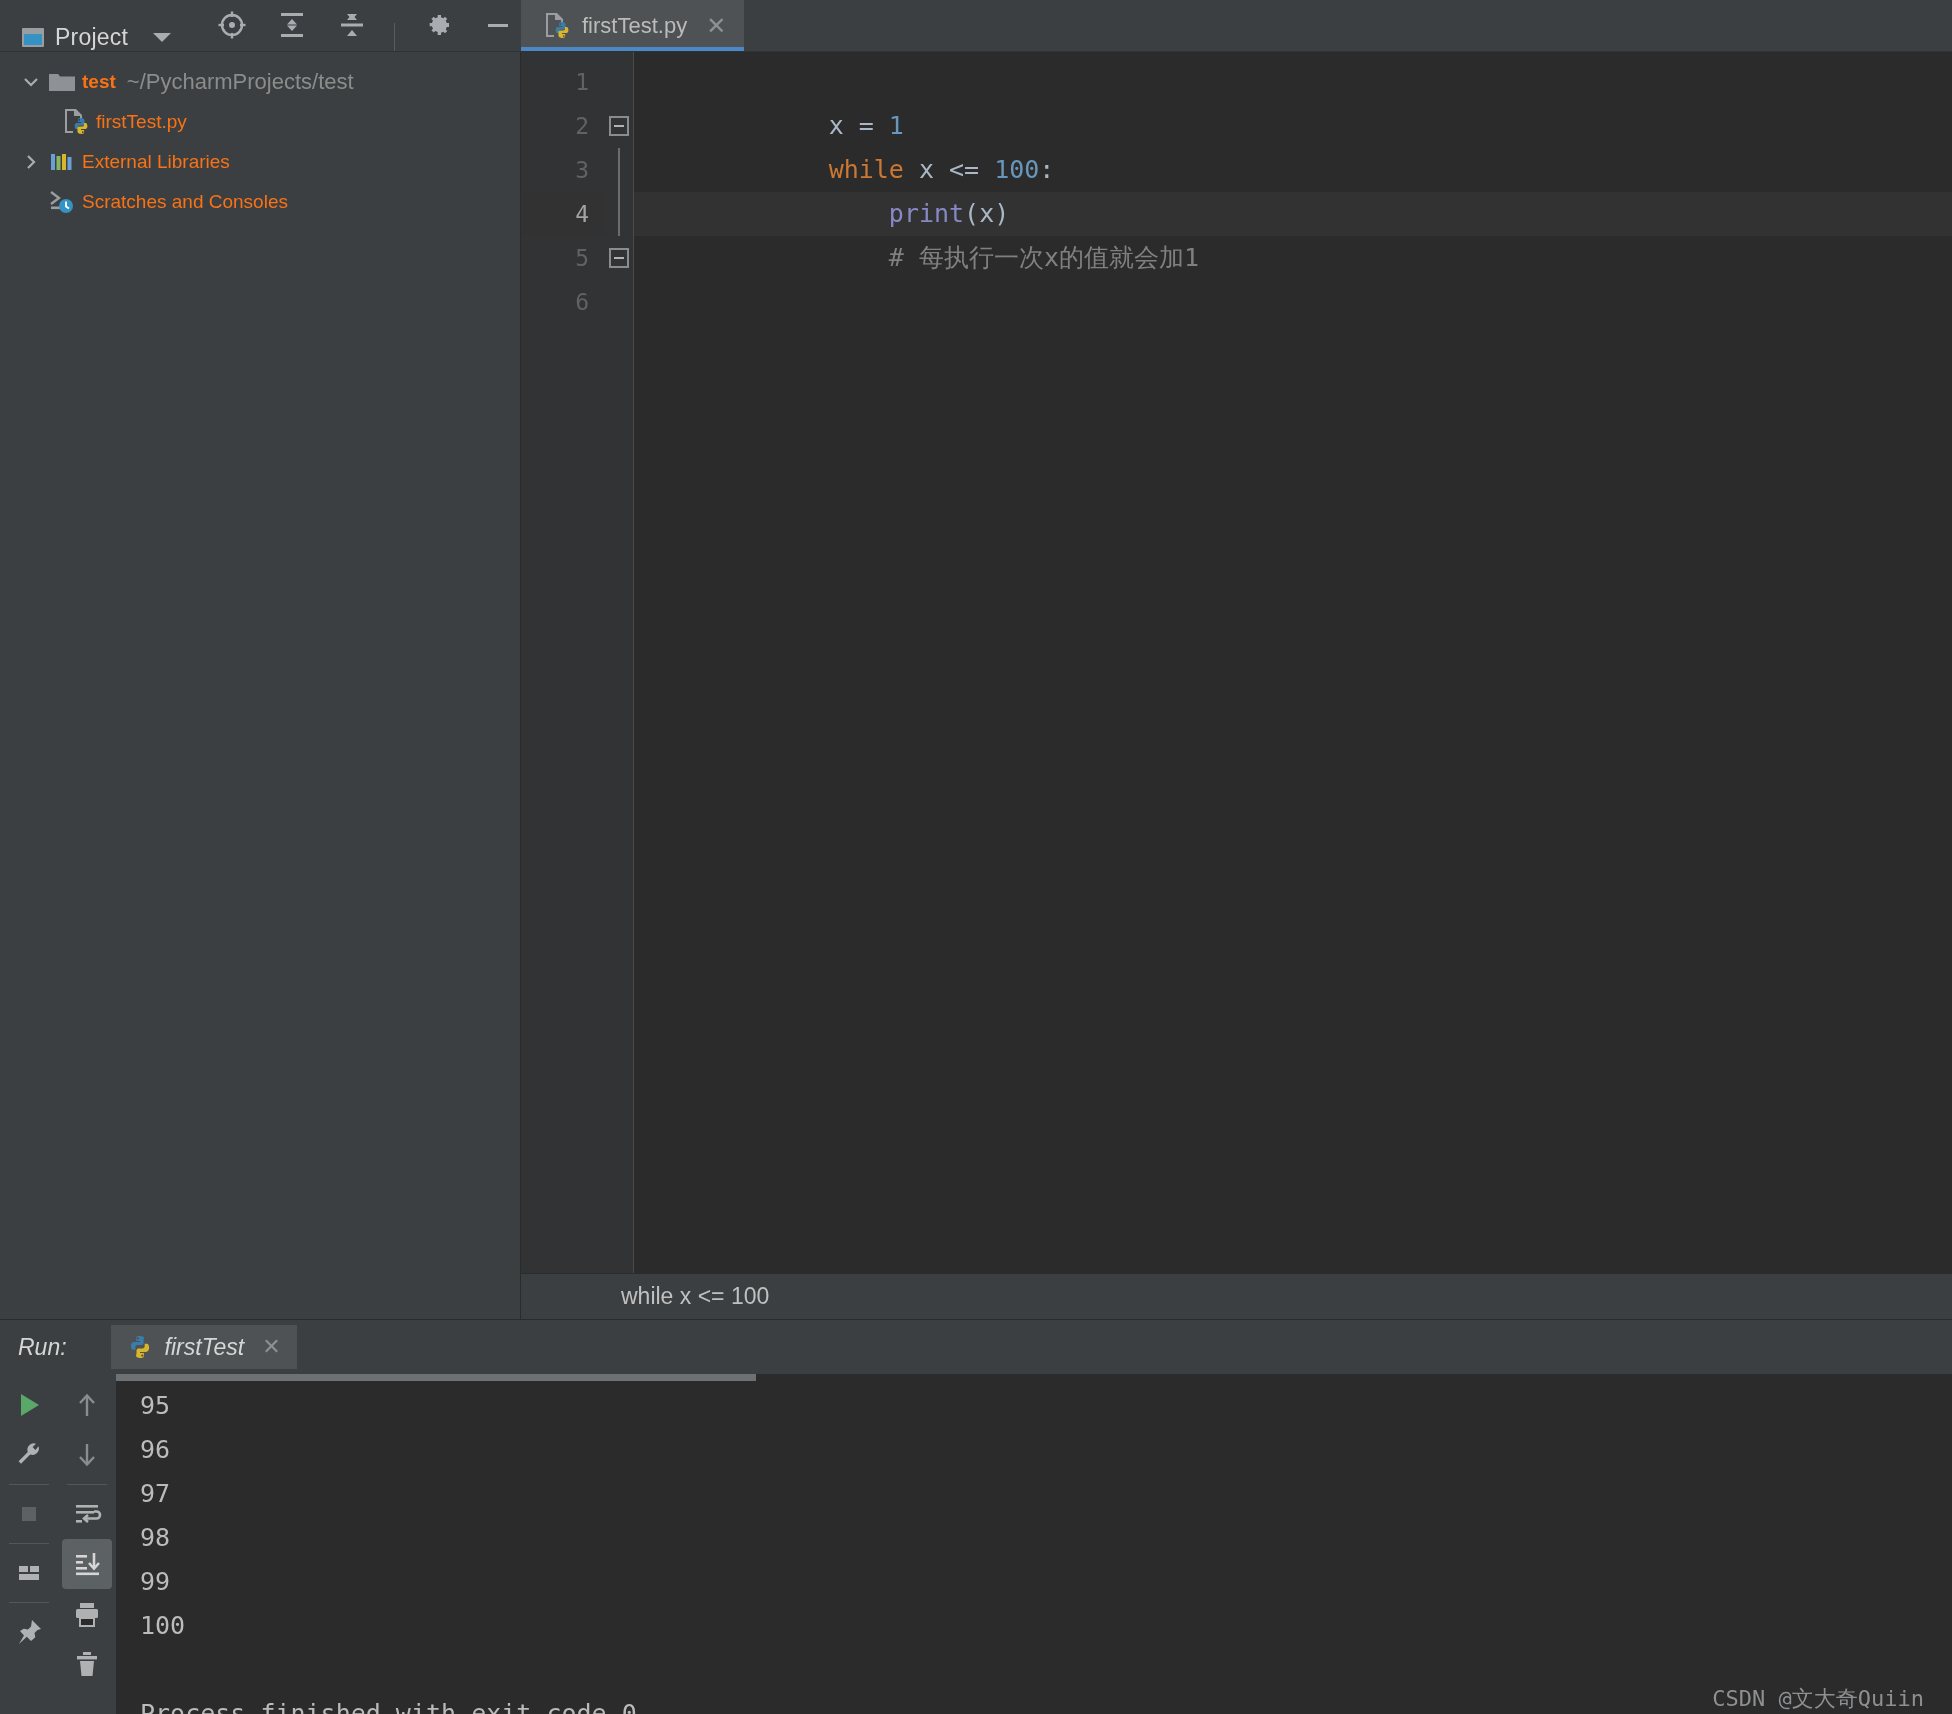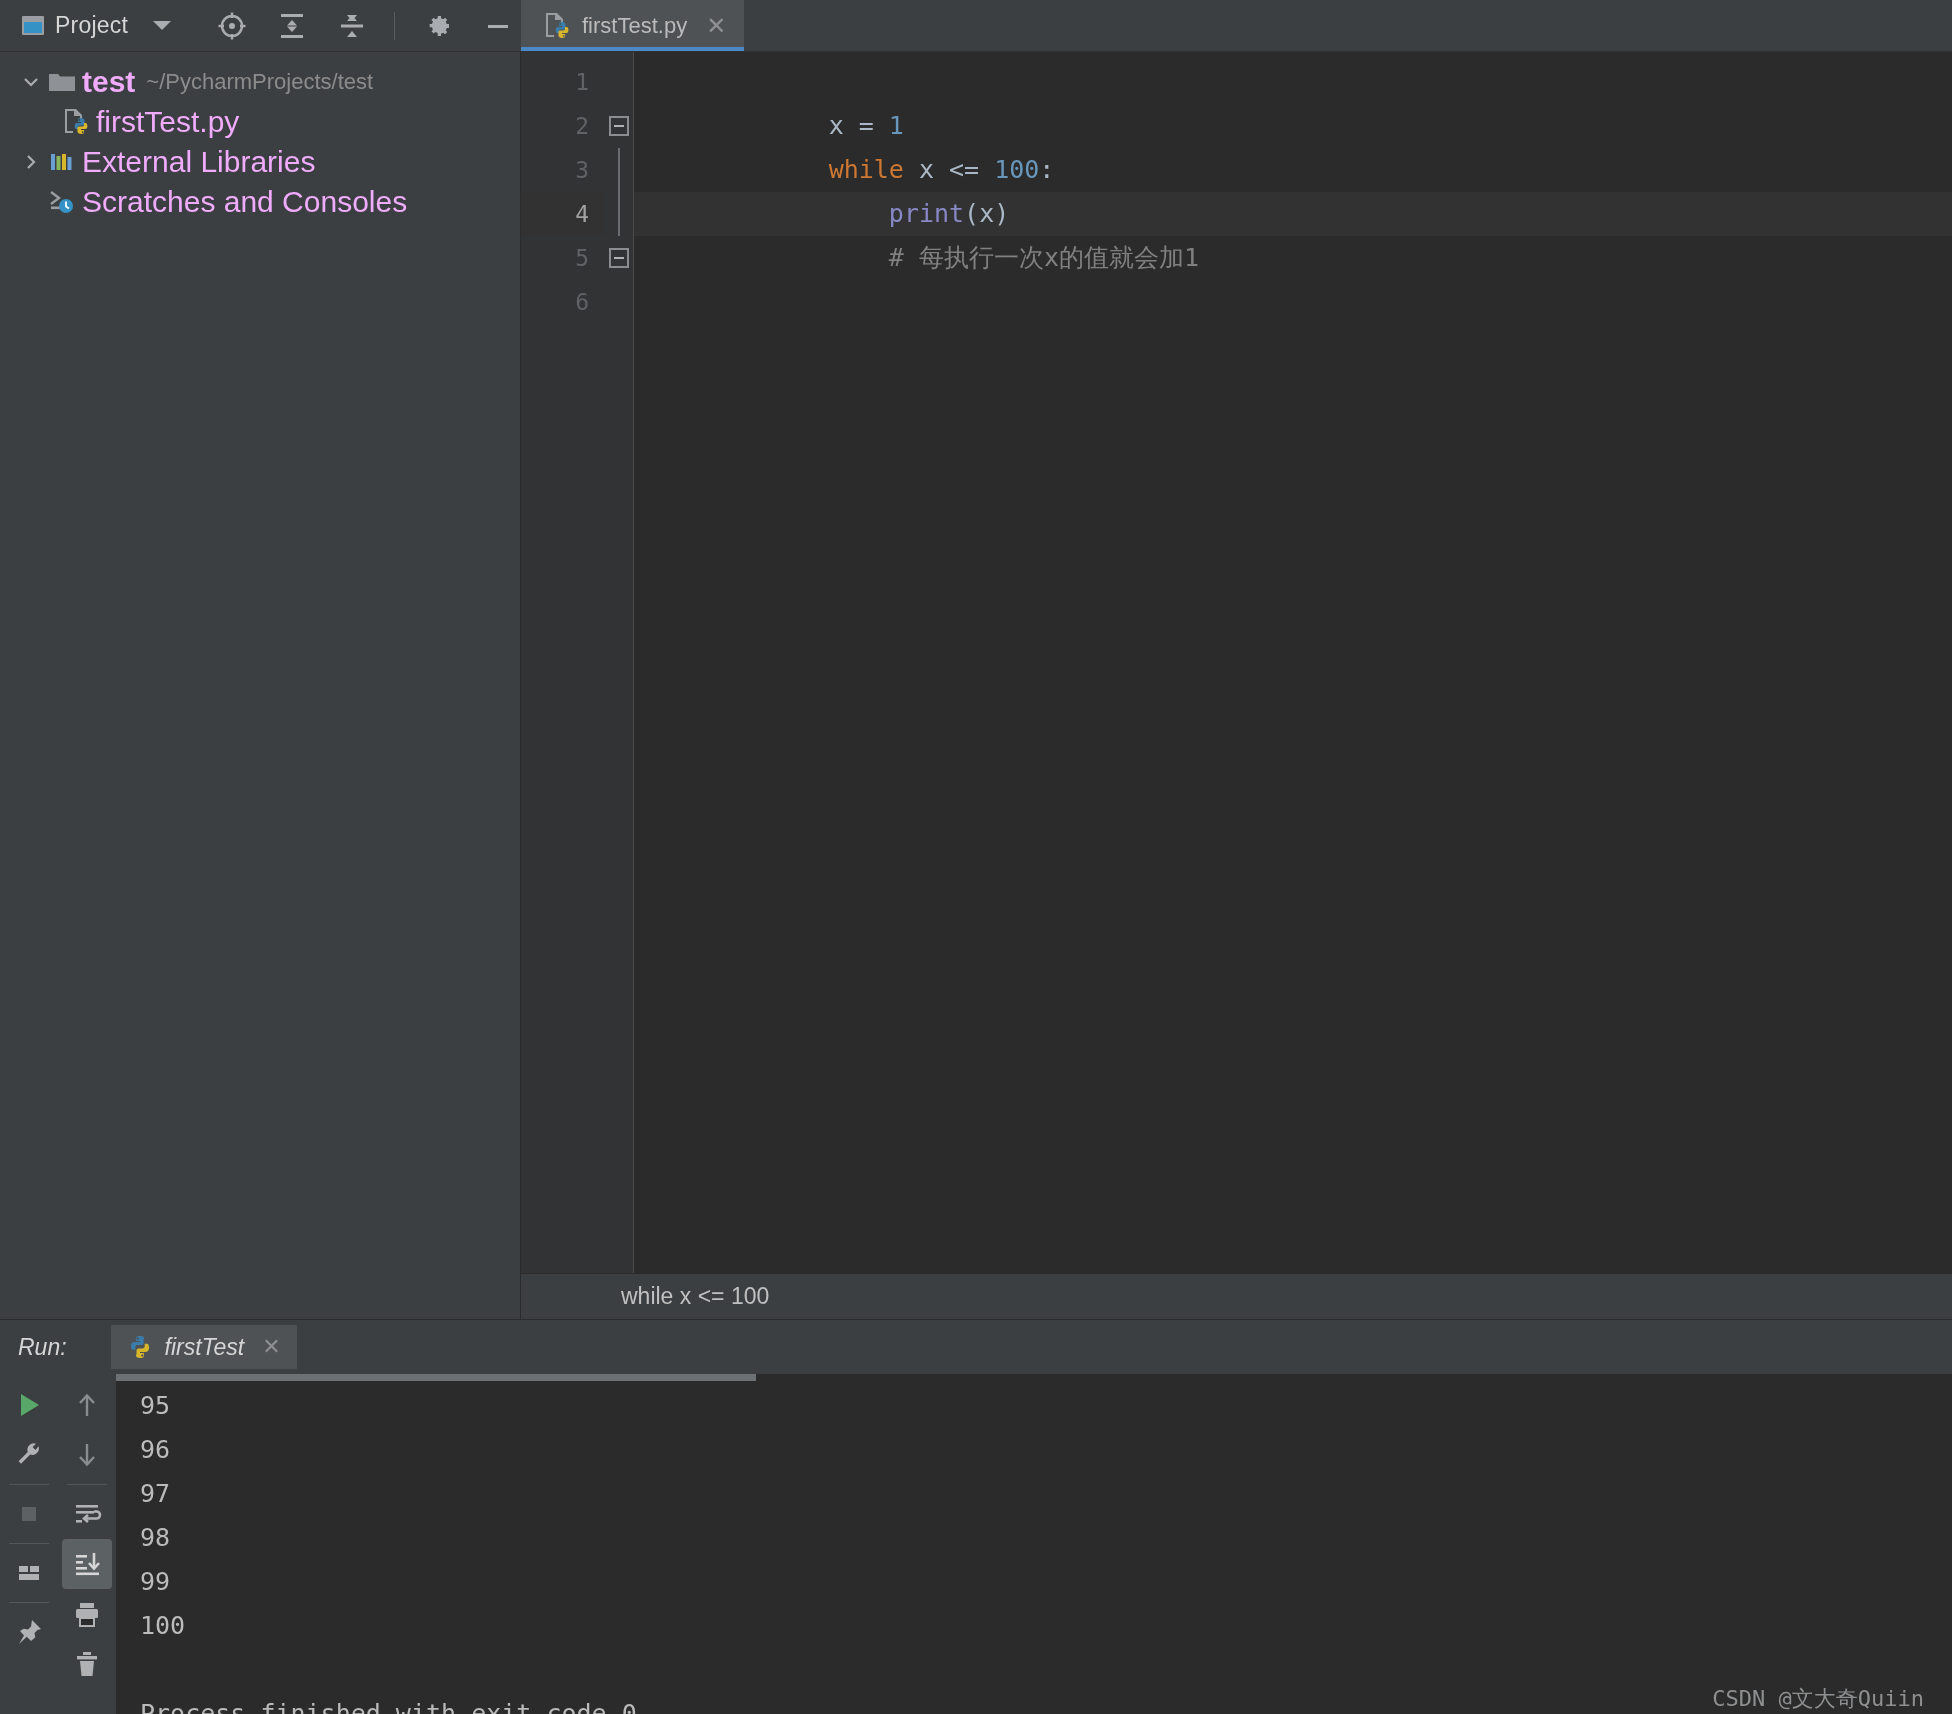--- a/index.html
+++ b/index.html
@@ -9,21 +9,21 @@
     font-family: "Liberation Sans", "DejaVu Sans", sans-serif;
     overflow: hidden;
   }
   .app { position: relative; width: 1952px; height: 1714px; display: flex; flex-direction: column; }
 
   
   .top-row { display: flex; height: 52px; flex: 0 0 52px; background: #3c3f41; }
 
   .proj-toolbar {
     width: 521px; flex: 0 0 521px;
-    display: flex; align-items: center;
+    display: flex; align-items: flex-end;
     background: #3c3f41;
     padding-left: 22px;
     gap: 14px;
     border-bottom: 1px solid #323232;
   }
   .proj-title { display: flex; align-items: center; gap: 11px; }
   .proj-icon {
     width: 22px; height: 19px; border: 2px solid #9a9da1; border-radius: 1px;
     background: linear-gradient(#9a9da1 0 4px, #3592c4 4px 100%);
     position: relative;
@@ -71,21 +71,21 @@
     border-right: 1px solid #2b2b2b;
     position: relative;
   }
   .tree-row { display: flex; align-items: center; height: 40px; padding-left: 14px; gap: 0; }
   .twisty {
     width: 34px; display: flex; align-items: center; justify-content: center;
     color: #9a9da1; font-size: 0;
   }
   .twisty svg { display: block; }
   .node-icon { width: 34px; display: flex; align-items: center; justify-content: flex-start; }
-  .node-text { color: #f0abfc; font-size: 30px; white-space: nowrap; }
+  .node-text { color: #f97316; font-size: 19px; white-space: nowrap; }
   .node-text.bold { font-weight: bold; }
   .node-path { color: #8c8c8c; font-size: 22px; margin-left: 11px; }
   .indent { padding-left: 62px; }
 
   
   .editor { flex: 1; display: flex; flex-direction: column; background: #2b2b2b; min-width: 0; }
   .editor-body { flex: 1; display: flex; position: relative; min-height: 0; overflow: hidden; }
   .gutter {
     width: 84px; flex: 0 0 84px; background: #313335;
     padding-top: 8px; text-align: right;

